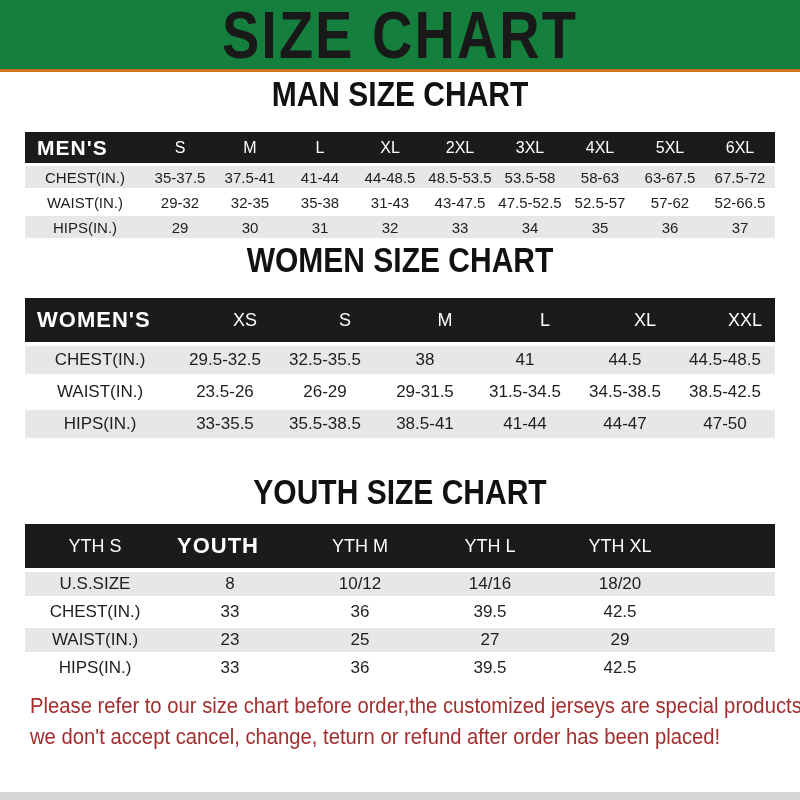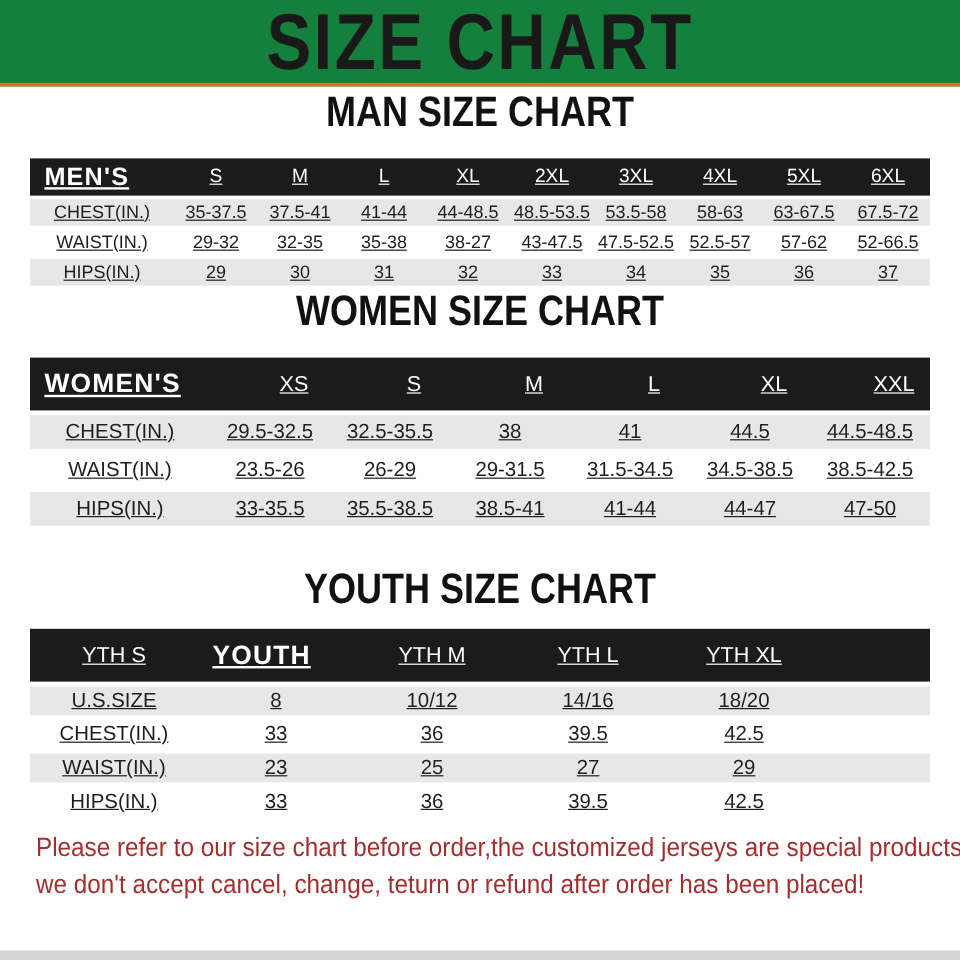--- a/index.html
+++ b/index.html
@@ -35,21 +35,21 @@
   .section-heading span {
     display:inline-block;
     font-size:30px; font-weight:bold; letter-spacing:0px;
     color:#111;
     transform:scaleY(1.18);
     white-space:nowrap;
   }
   .section-heading.youth-h { margin-top:36px; }
   
   .size-table { margin:20px 25px 0 25px; width:750px; }
-  .size-table .trow { display:grid; align-items:center;text-decoration:underline; }
+  .size-table .trow { display:grid; align-items:center; }
   .size-table .cell { text-align:center; white-space:nowrap; }
   .size-table .thead {
     background:#1b1b1b; color:#ffffff;
   }
   .size-table .thead .label {
     text-align:left; padding-left:12px;
     font-weight:bold; letter-spacing:1px;
   }
   .size-table .trow.gray  { background:#e7e7e7; }
   .size-table .trow.white { background:#ffffff; }
@@ -127,21 +127,21 @@
         <div class="cell">53.5-58</div>
         <div class="cell">58-63</div>
         <div class="cell">63-67.5</div>
         <div class="cell">67.5-72</div>
       </div>
       <div class="trow data white">
         <div class="cell label">WAIST(IN.)</div>
         <div class="cell">29-32</div>
         <div class="cell">32-35</div>
         <div class="cell">35-38</div>
-        <div class="cell">38-27</div>
+        <div class="cell">31-43</div>
         <div class="cell">43-47.5</div>
         <div class="cell">47.5-52.5</div>
         <div class="cell">52.5-57</div>
         <div class="cell">57-62</div>
         <div class="cell">52-66.5</div>
       </div>
       <div class="trow data gray">
         <div class="cell label">HIPS(IN.)</div>
         <div class="cell">29</div>
         <div class="cell">30</div>

